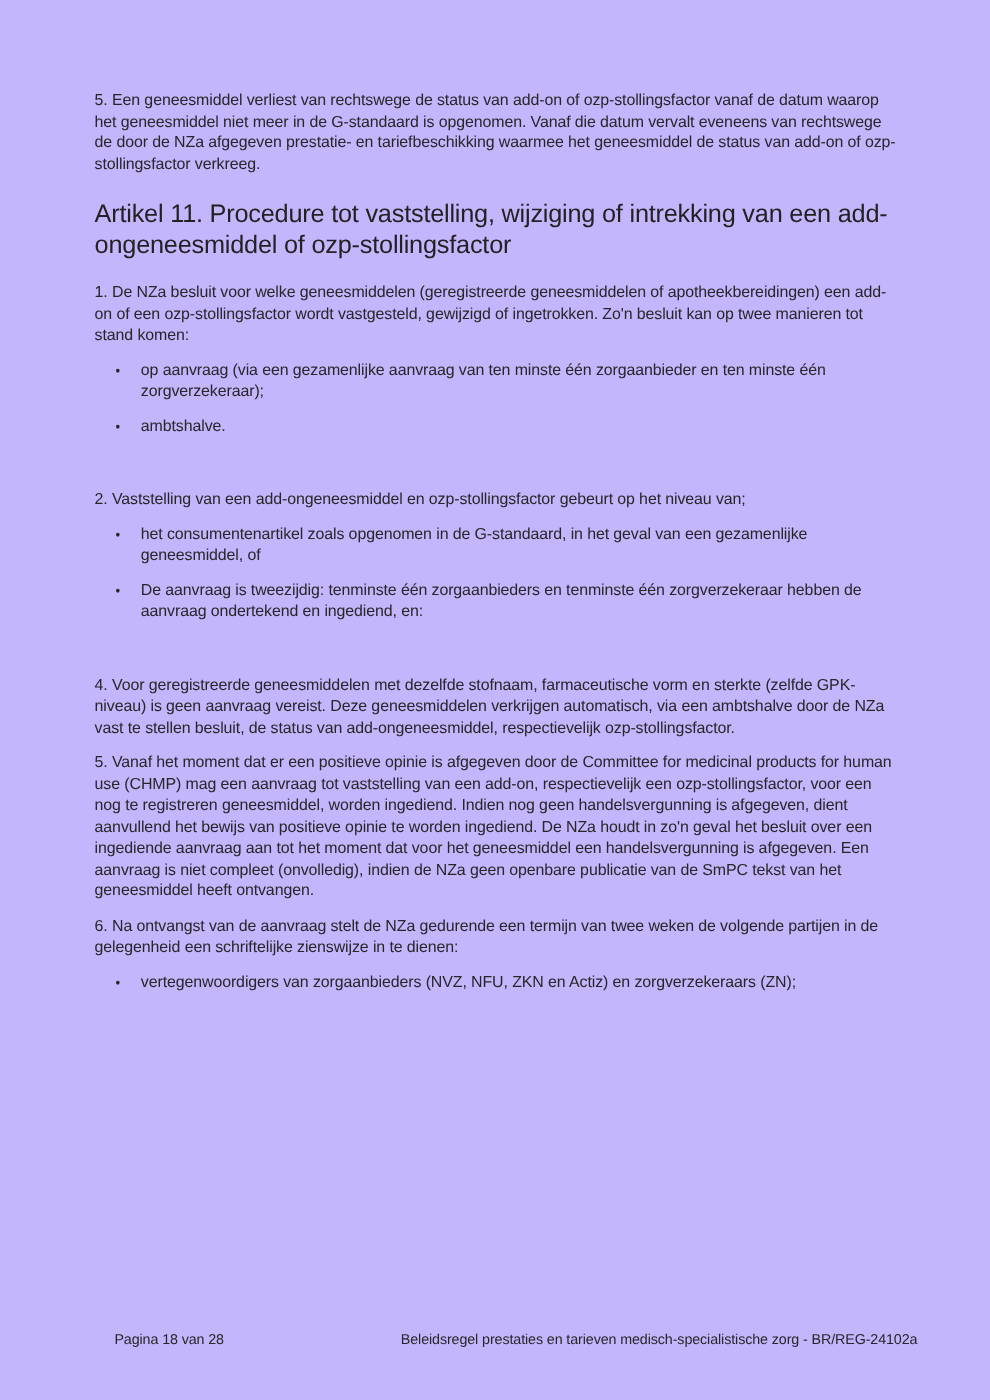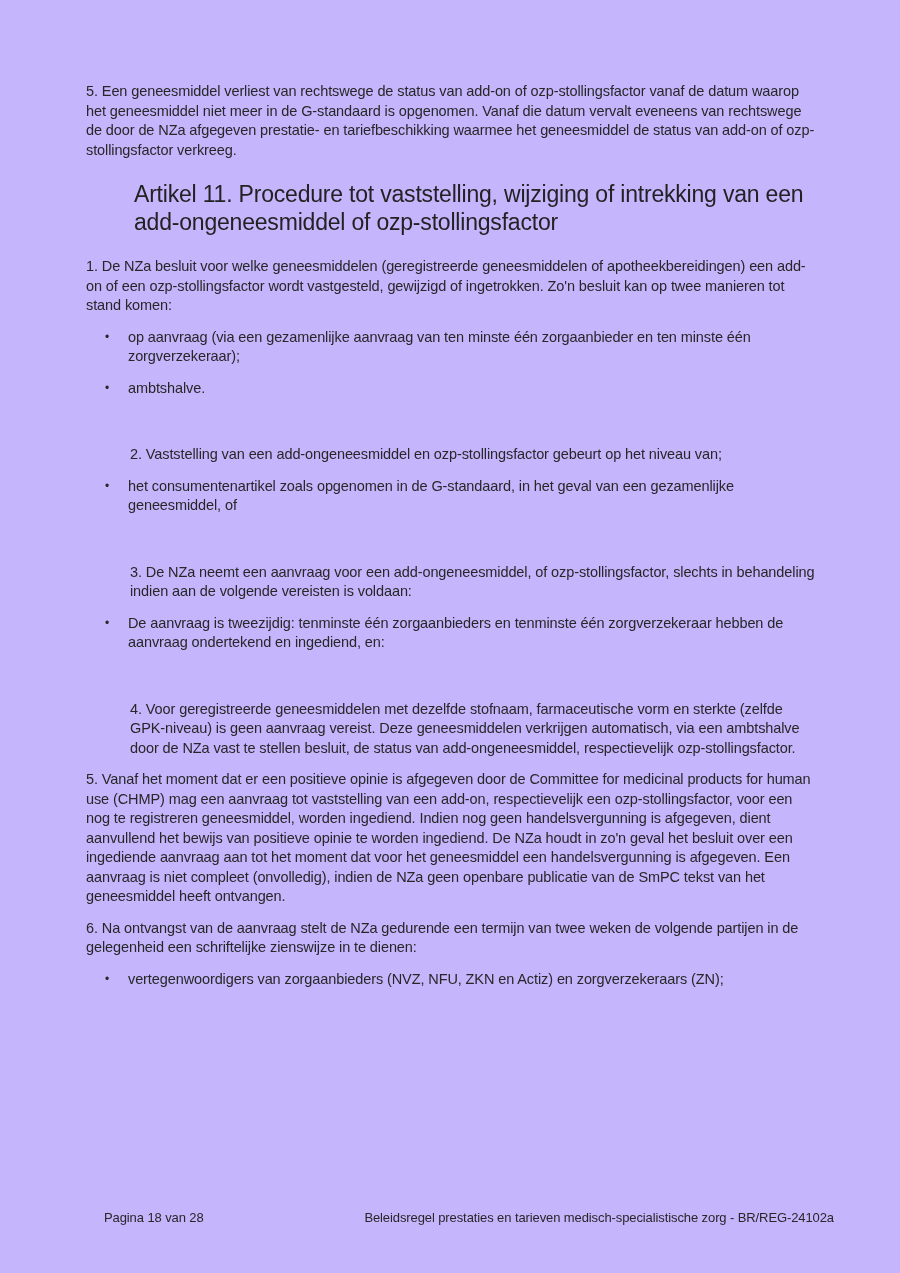--- a/index.html
+++ b/index.html
@@ -30,21 +30,20 @@
     margin-bottom: 12px;
   }
   .heading {
     font-size: 23px;
     line-height: 28px;
     font-weight: 400;
     letter-spacing: -0.2px;
     margin-top: 20px;
     margin-bottom: 21px;
     color: #222222;
-    margin-left: 48px;
   }
   .bullet-list {
     list-style: none;
     margin-bottom: 12px;
   }
   .bullet-list li {
     position: relative;
     padding-left: 42px;
     font-size: 14.5px;
     line-height: 19.5px;
@@ -55,21 +54,20 @@
     content: "\2022";
     position: absolute;
     left: 19px;
     top: 0;
     font-size: 12px;
     line-height: 19.5px;
     color: #272727;
   }
   .spaced {
     margin-top: 47px;
-    margin-left: 44px;
   }
   .footer {
     position: absolute;
     left: 104px;
     width: 730px;
     top: 1209px;
     display: flex;
     justify-content: space-between;
     align-items: baseline;
     font-size: 13px;
@@ -94,21 +92,20 @@
       <li>op aanvraag (via een gezamenlijke aanvraag van ten minste één zorgaanbieder en ten minste één zorgverzekeraar);</li>
       <li>ambtshalve.</li>
     </ul>
 
     <p class="para spaced">2. Vaststelling van een add-ongeneesmiddel en ozp-stollingsfactor gebeurt op het niveau van;</p>
 
     <ul class="bullet-list">
       <li>het consumentenartikel zoals opgenomen in de G-standaard, in het geval van een gezamenlijke geneesmiddel, of</li>
     </ul>
 
-    <p class="para spaced">3. De NZa neemt een aanvraag voor een add-ongeneesmiddel, of ozp-stollingsfactor, slechts in behandeling indien aan de volgende vereisten is voldaan:</p>
 
     <ul class="bullet-list">
       <li>De aanvraag is tweezijdig: tenminste één zorgaanbieders en tenminste één zorgverzekeraar hebben de aanvraag ondertekend en ingediend, en:</li>
     </ul>
 
     <p class="para spaced">4. Voor geregistreerde geneesmiddelen met dezelfde stofnaam, farmaceutische vorm en sterkte (zelfde GPK-niveau) is geen aanvraag vereist. Deze geneesmiddelen verkrijgen automatisch, via een ambtshalve door de NZa vast te stellen besluit, de status van add-ongeneesmiddel, respectievelijk ozp-stollingsfactor.</p>
 
     <p class="para">5. Vanaf het moment dat er een positieve opinie is afgegeven door de Committee for medicinal products for human use (CHMP) mag een aanvraag tot vaststelling van een add-on, respectievelijk een ozp-stollingsfactor, voor een nog te registreren geneesmiddel, worden ingediend. Indien nog geen handelsvergunning is afgegeven, dient aanvullend het bewijs van positieve opinie te worden ingediend. De NZa houdt in zo'n geval het besluit over een ingediende aanvraag aan tot het moment dat voor het geneesmiddel een handelsvergunning is afgegeven. Een aanvraag is niet compleet (onvolledig), indien de NZa geen openbare publicatie van de SmPC tekst van het geneesmiddel heeft ontvangen.</p>
 
     <p class="para">6. Na ontvangst van de aanvraag stelt de NZa gedurende een termijn van twee weken de volgende partijen in de gelegenheid een schriftelijke zienswijze in te dienen:</p>

